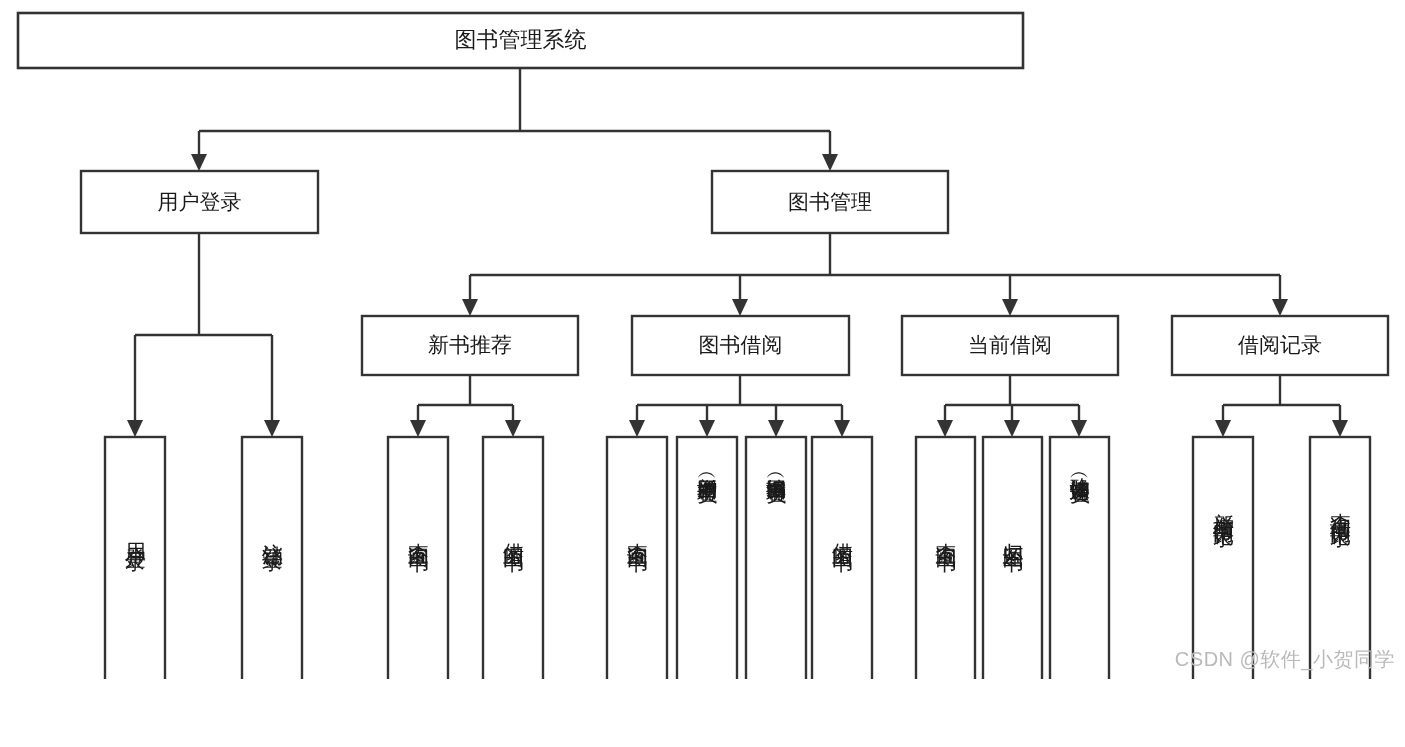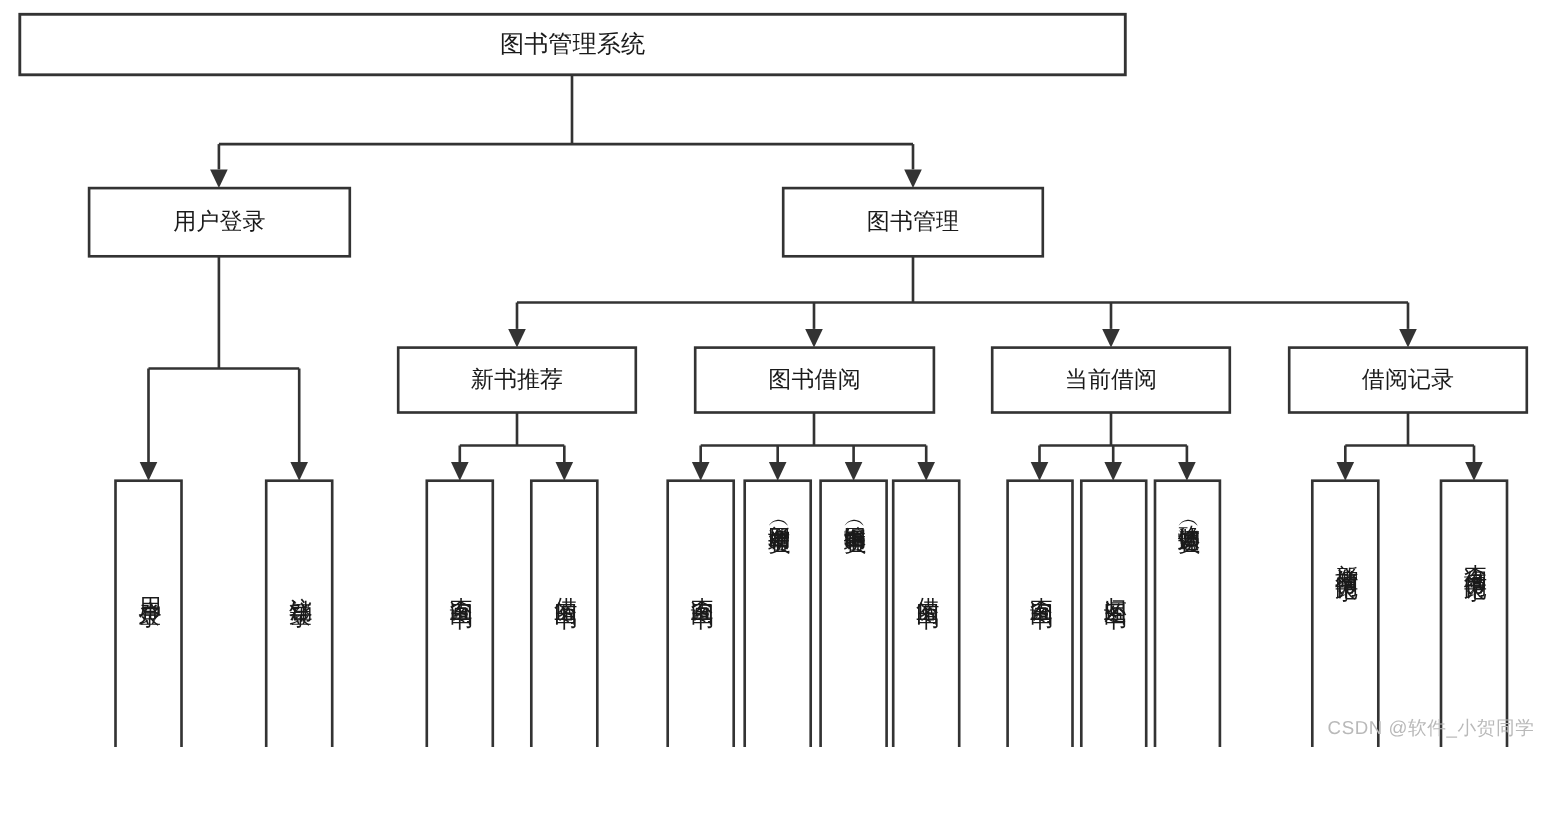--- a/index.html
+++ b/index.html
@@ -80,21 +80,21 @@
     letter-spacing: 2px;
     white-space: nowrap;
     text-align: center;
     transform: translateX(-50%);
   }
   .watermark {
     position: absolute;
     right: 10px;
     bottom: 6px;
     font-family: "Liberation Sans", "DejaVu Sans", sans-serif;
-    font-size: 17px;
+    font-size: 20px;
     color: #b9b9b9;
     letter-spacing: 0.5px;
     white-space: nowrap;
     pointer-events: none;
   }
 </style>
 </head>
 <body>
 
 <div id="diagram-root">

